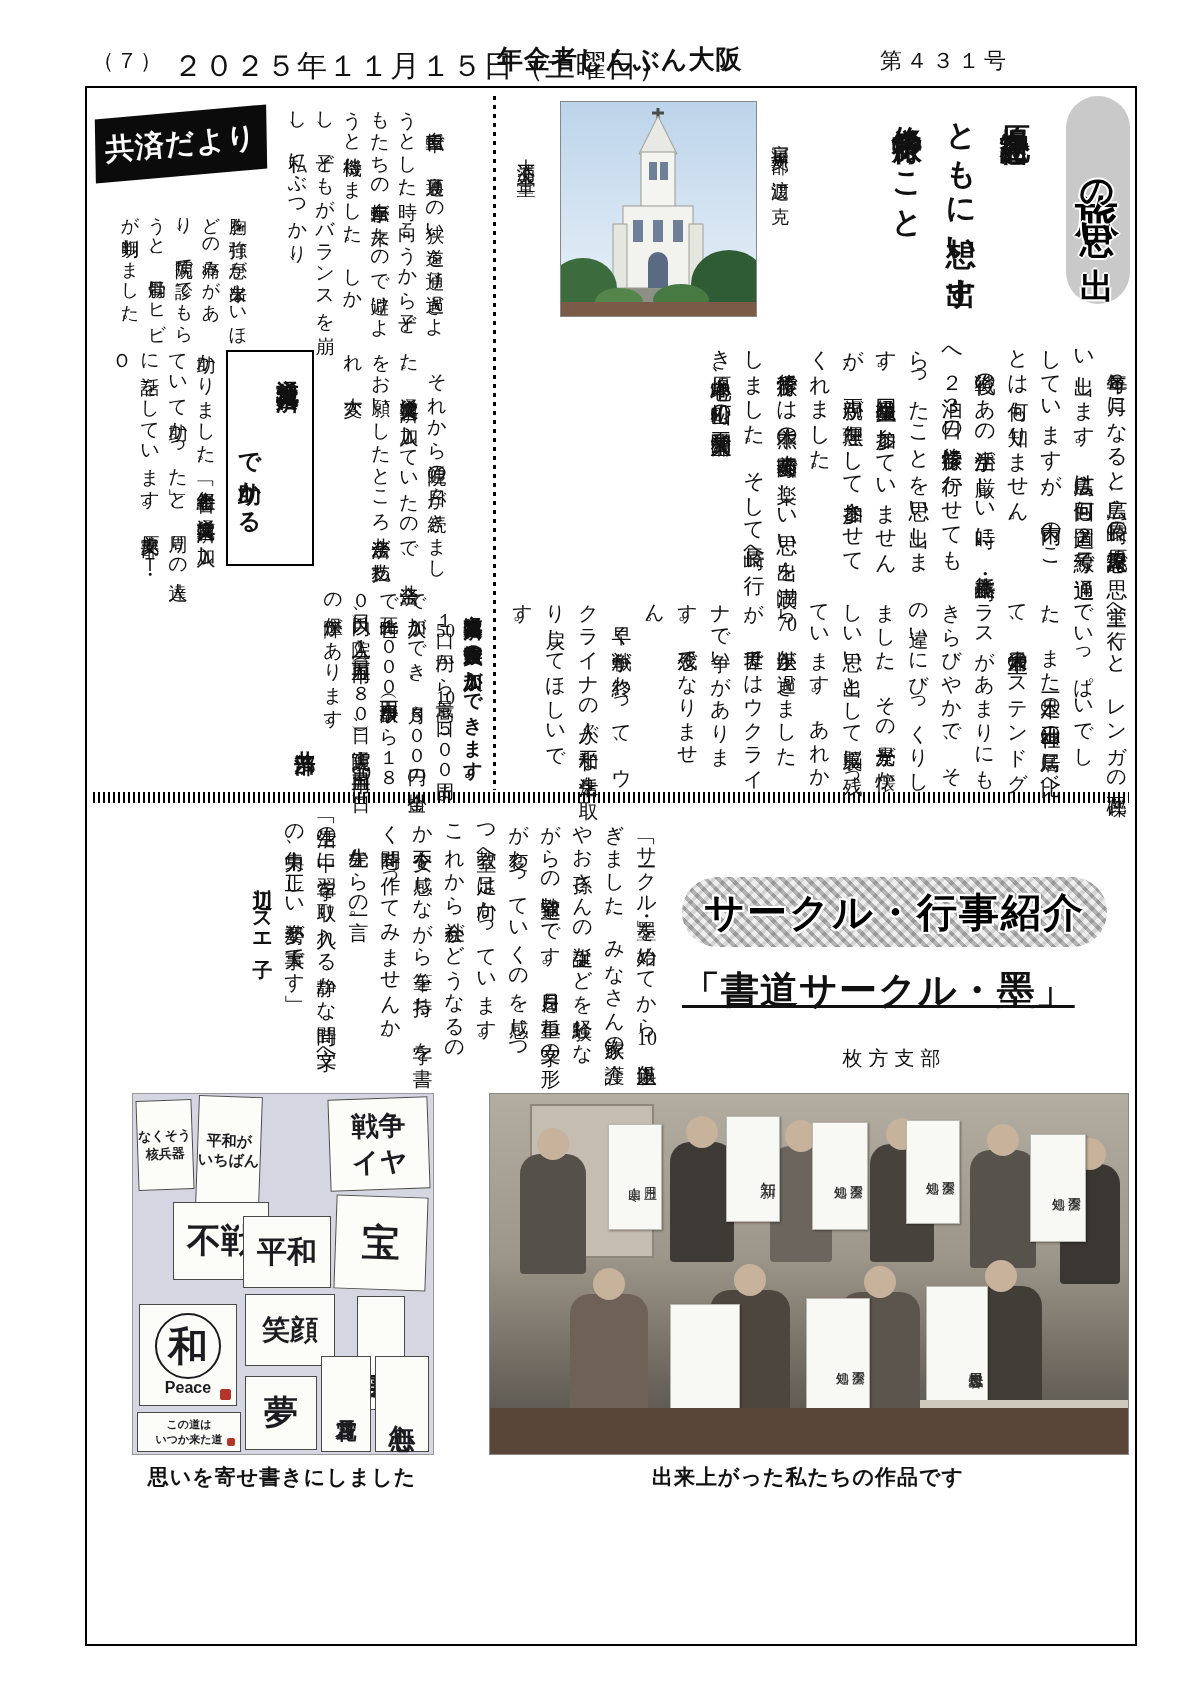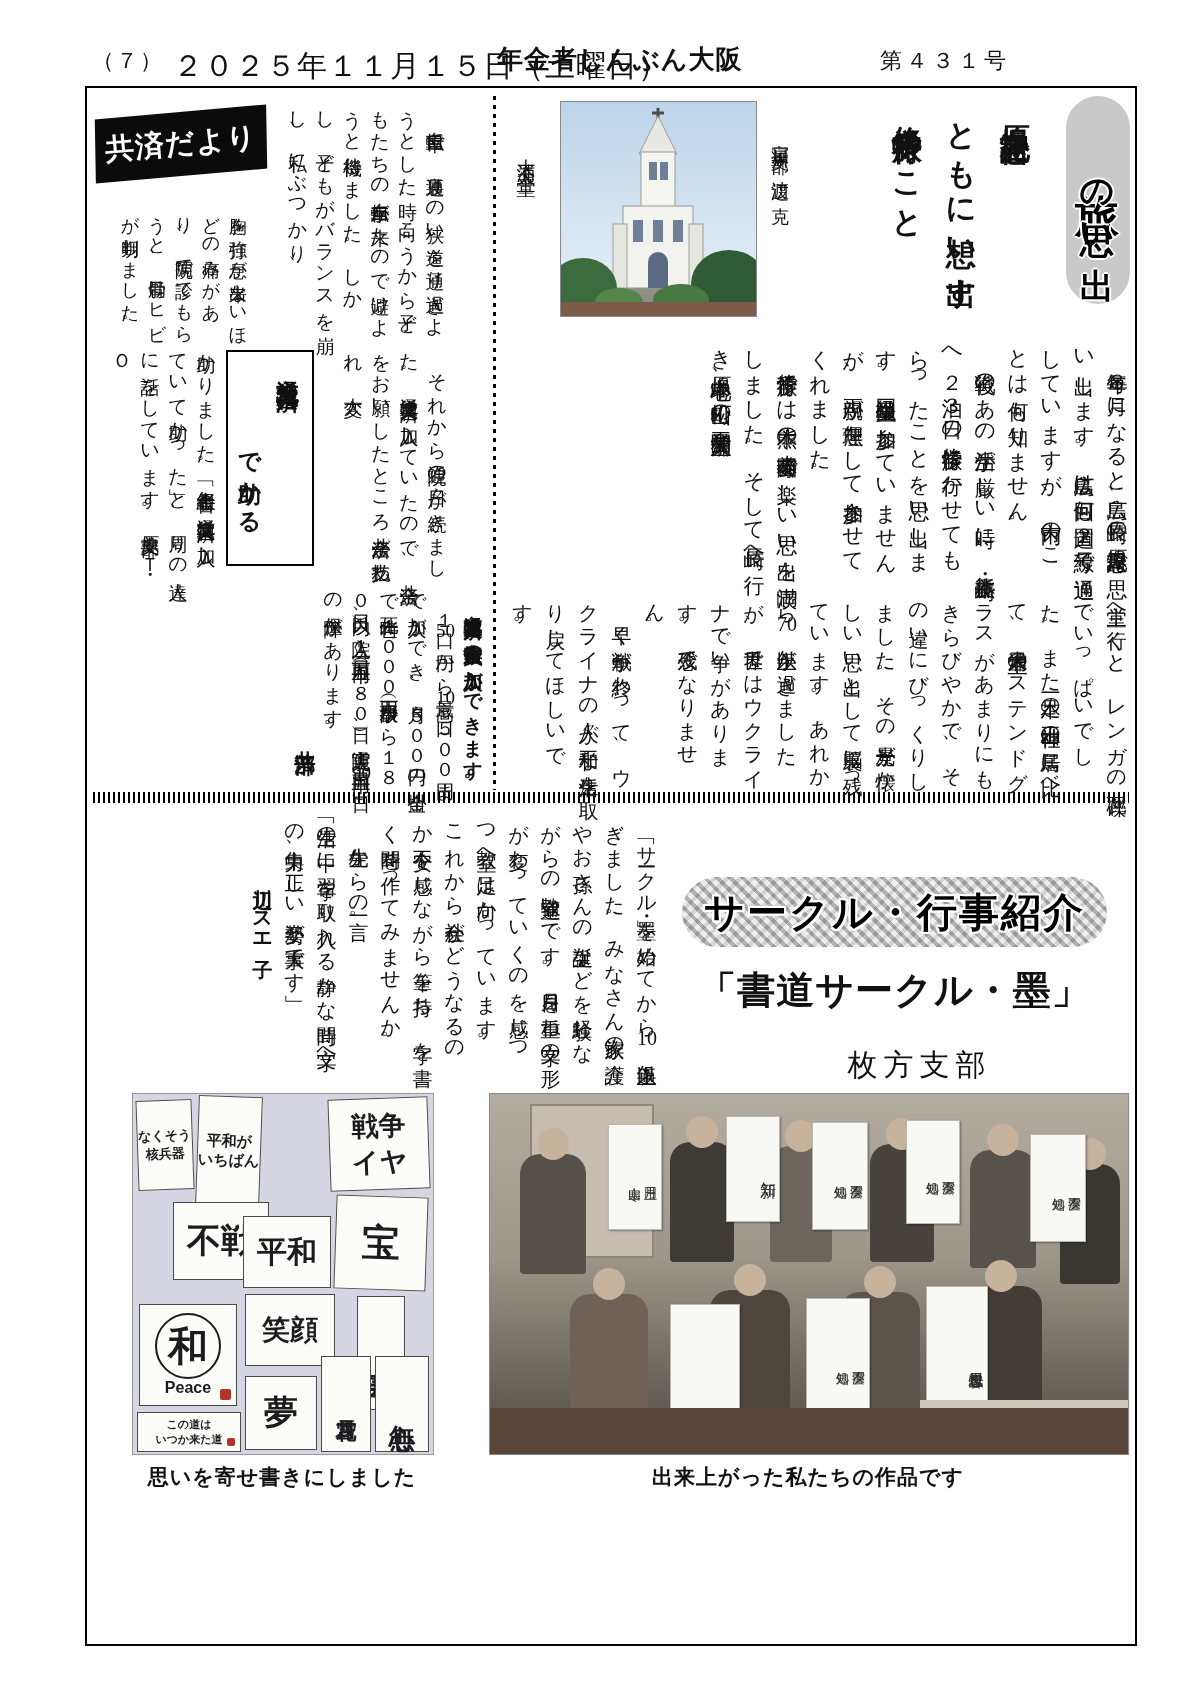--- a/index.html
+++ b/index.html
@@ -71,23 +71,23 @@
   .ci-body{position:absolute;left:28px;top:8px;width:548px;height:252px;writing-mode:vertical-rl;
            font-size:20px;line-height:32px;letter-spacing:1px;}
   .ci-author{font-family:"Liberation Sans","DejaVu Sans",sans-serif;font-weight:bold;}
   .ci-banner{position:absolute;left:595px;top:74px;width:425px;height:70px;border-radius:35px;
              background:repeating-linear-gradient(45deg,rgba(110,110,110,.45) 0 4px,rgba(240,240,240,.45) 4px 9px),
                         repeating-linear-gradient(-45deg,#bdbdbd 0 4px,#ececec 4px 9px);
              display:flex;align-items:center;justify-content:center;}
   .ci-banner span{font-family:Liberation Sans, sans-serif;font-weight:900;font-size:40px;
              letter-spacing:2px;color:#000;
              text-shadow:-2px 0 #fff,2px 0 #fff,0 -2px #fff,0 2px #fff,-2px -2px #fff,2px 2px #fff,-2px 2px #fff,2px -2px #fff;}
-  .ci-title{position:absolute;left:595px;top:162px;width:425px;text-align:center;
-            font-family:"Liberation Sans","DejaVu Sans",sans-serif;font-weight:900;font-size:38px;letter-spacing:1px;}
-  .ci-sub{position:absolute;left:620px;top:242px;width:425px;text-align:center;font-size:30px;letter-spacing:6px;}
+  .ci-title{position:absolute;left:595px;top:162px;width:425px;
+            font-family:"Liberation Sans","DejaVu Sans",sans-serif;font-weight:900;font-size:38px;letter-spacing:1px;text-decoration:underline;}
+  .ci-sub{position:absolute;left:595px;top:242px;width:425px;text-align:center;font-size:20px;letter-spacing:6px;}
 
   
   .ph-left{position:absolute;left:45px;top:290px;width:300px;height:360px;background:#d6d6e2;
            border:1px solid #999;overflow:hidden;}
   .cal-card{position:absolute;background:#fcfcf9;border:1.5px solid #4a4a4a;display:flex;
             flex-direction:column;align-items:center;justify-content:center;text-align:center;
             font-weight:bold;color:#1c1c20;white-space:pre-line;}
   .cal-card.vr{writing-mode:vertical-rl;}
   .seal{position:absolute;width:11px;height:11px;background:#b5342a;border-radius:2px;right:5px;bottom:5px;}
   

